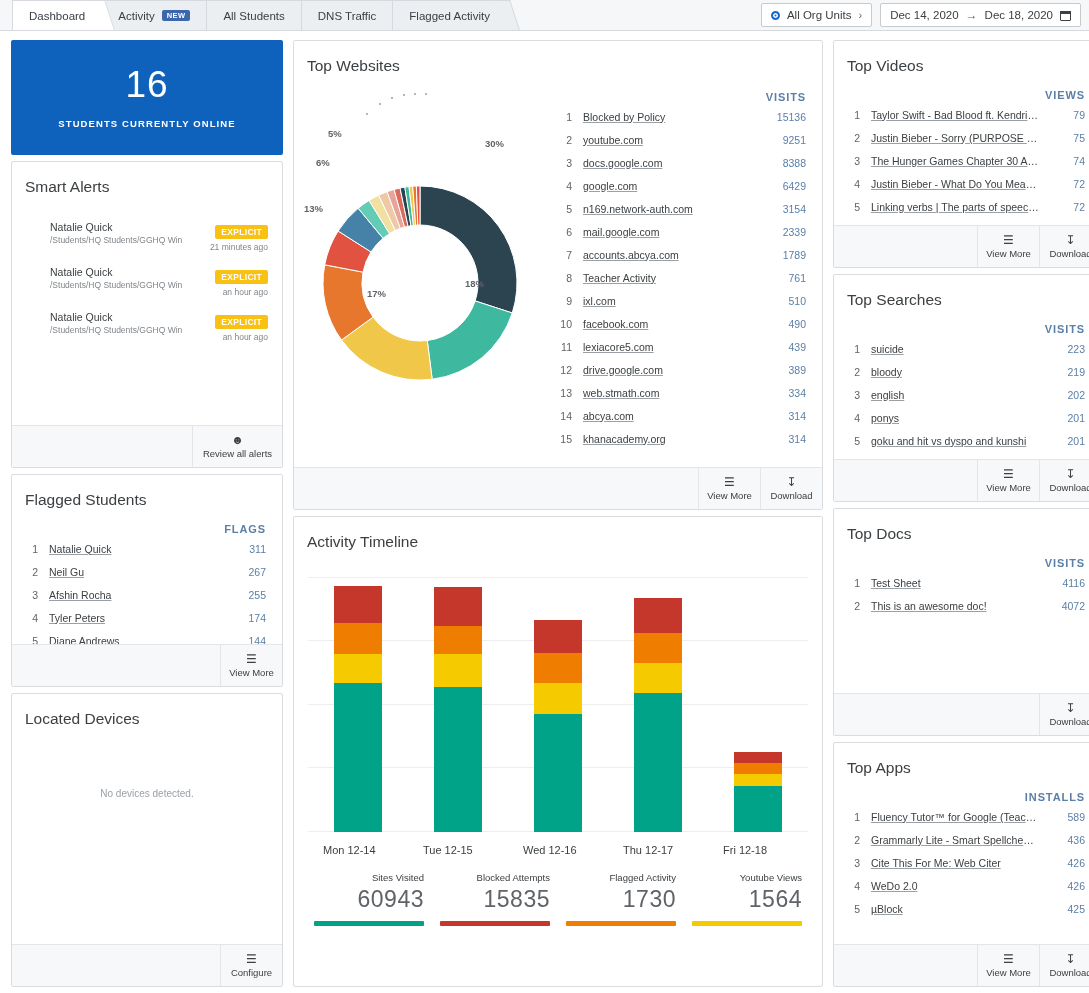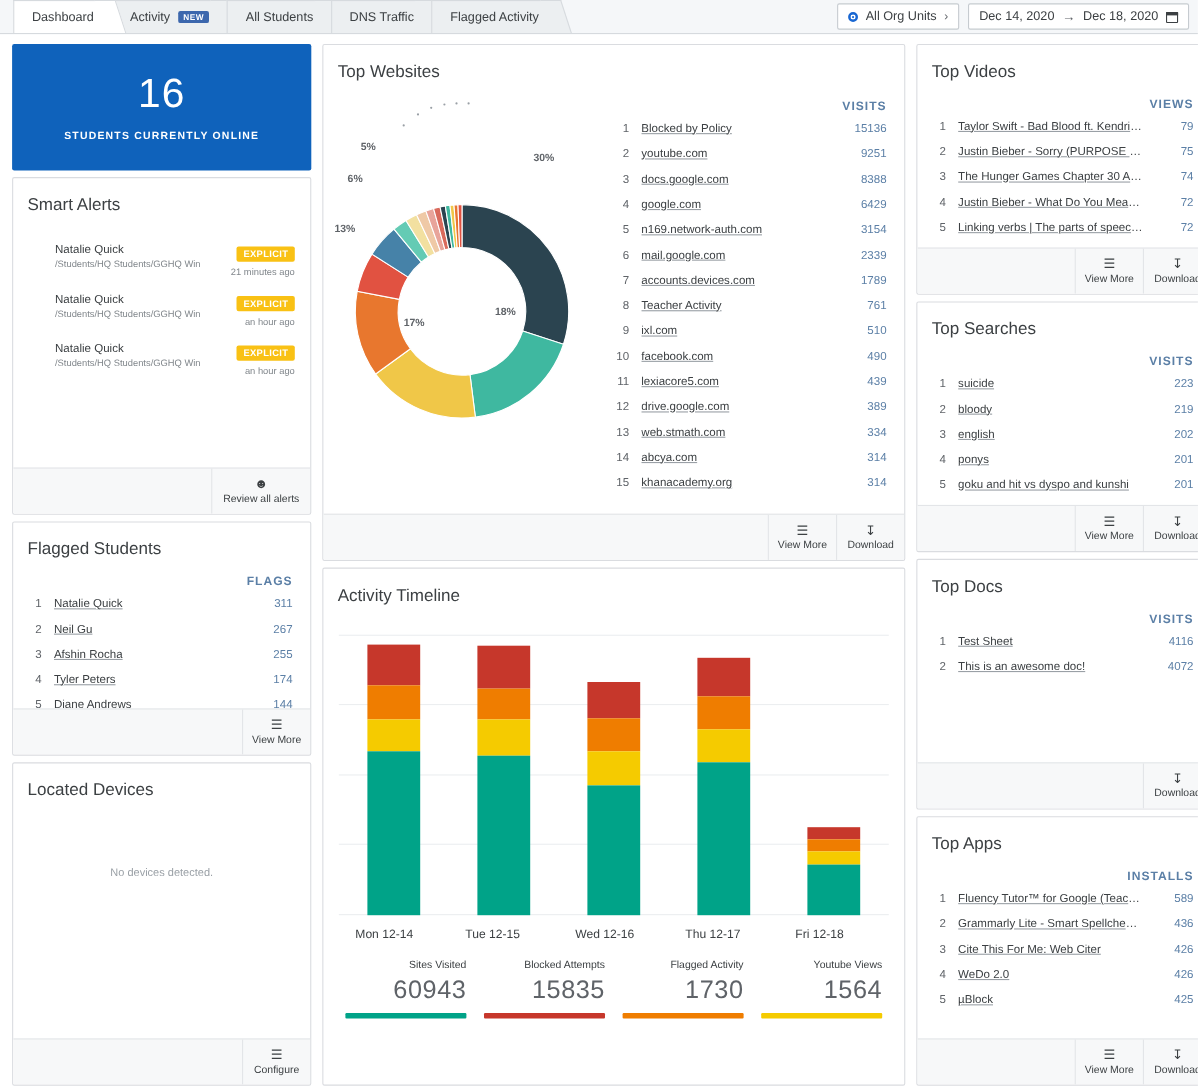--- a/index.html
+++ b/index.html
@@ -436,21 +436,21 @@
                 <path d="M -32.85757826379318 -91.2654345885599 A 97 97 0 0 1 -25.88949296407637 -93.48119679413097 L -15.480315380581747 -55.895973340820575 A 58 58 0 0 0 -19.646799374226852 -54.5710845993451 Z" fill="#e8a49a" stroke="#ffffff" stroke-width="1"></path>
                 <path d="M -25.88949296407637 -93.48119679413097 A 97 97 0 0 1 -19.968673050678376 -94.92234771957081 L -11.94003130865305 -56.75769245087739 A 58 58 0 0 0 -15.480315380581747 -55.895973340820575 Z" fill="#d96a5c" stroke="#ffffff" stroke-width="1"></path>
                 <path d="M -19.968673050678376 -94.92234771957081 A 97 97 0 0 1 -15.174143108902326 -95.80576903772837 L -9.07319897233335 -57.285923754517995 A 58 58 0 0 0 -11.94003130865305 -56.75769245087739 Z" fill="#2b4450" stroke="#ffffff" stroke-width="1"></path>
                 <path d="M -15.174143108902326 -95.80576903772837 A 97 97 0 0 1 -10.947069332727747 -96.38029712044082 L -6.545670322661952 -57.62945601016049 A 58 58 0 0 0 -9.07319897233335 -57.285923754517995 Z" fill="#3fb8a0" stroke="#ffffff" stroke-width="1"></path>
                 <path d="M -10.947069332727747 -96.38029712044082 A 97 97 0 0 1 -7.306700136209381 -96.72441332527956 L -4.368954720620042 -57.835216215115615 A 58 58 0 0 0 -6.545670322661952 -57.62945601016049 Z" fill="#f0c748" stroke="#ffffff" stroke-width="1"></path>
                 <path d="M -7.306700136209381 -96.72441332527956 A 97 97 0 0 1 -3.6559477189835268 -96.93107884613717 L -2.1860305948561294 -57.95878941315418 A 58 58 0 0 0 -4.368954720620042 -57.835216215115615 Z" fill="#e8772e" stroke="#ffffff" stroke-width="1"></path>
                 <path d="M -3.6559477189835268 -96.93107884613717 A 97 97 0 0 1 1.5448800249423032e-13 -97 L 9.237426953263256e-14 -58 A 58 58 0 0 0 -2.1860305948561294 -57.95878941315418 Z" fill="#e15241" stroke="#ffffff" stroke-width="1"></path>
               </g>
           </svg>
           <div class="pct" style="left:191px; top:55px">30%</div>
-          <div class="pct" style="left:156px; top:195px">18%</div>
+          <div class="pct" style="left:171px; top:195px">18%</div>
           <div class="pct" style="left:73px; top:205px">17%</div>
           <div class="pct" style="left:10px; top:120px">13%</div>
           <div class="pct" style="left:22px; top:74px">6%</div>
           <div class="pct" style="left:34px; top:45px">5%</div>
           <div class="dotmark" style="left:72px;top:30px"></div>
           <div class="dotmark" style="left:85px;top:20px"></div>
           <div class="dotmark" style="left:97px;top:14px"></div>
           <div class="dotmark" style="left:109px;top:11px"></div>
           <div class="dotmark" style="left:120px;top:10px"></div>
           <div class="dotmark" style="left:131px;top:10px"></div>
@@ -483,21 +483,21 @@
             <span class="lname">n169.network-auth.com</span>
             <span class="lval">3154</span>
           </div>
           <div class="list-row">
             <span class="rank">6</span>
             <span class="lname">mail.google.com</span>
             <span class="lval">2339</span>
           </div>
           <div class="list-row">
             <span class="rank">7</span>
-            <span class="lname">accounts.devices.com</span>
+            <span class="lname">accounts.abcya.com</span>
             <span class="lval">1789</span>
           </div>
           <div class="list-row">
             <span class="rank">8</span>
             <span class="lname">Teacher Activity</span>
             <span class="lval">761</span>
           </div>
           <div class="list-row">
             <span class="rank">9</span>
             <span class="lname">ixl.com</span>

